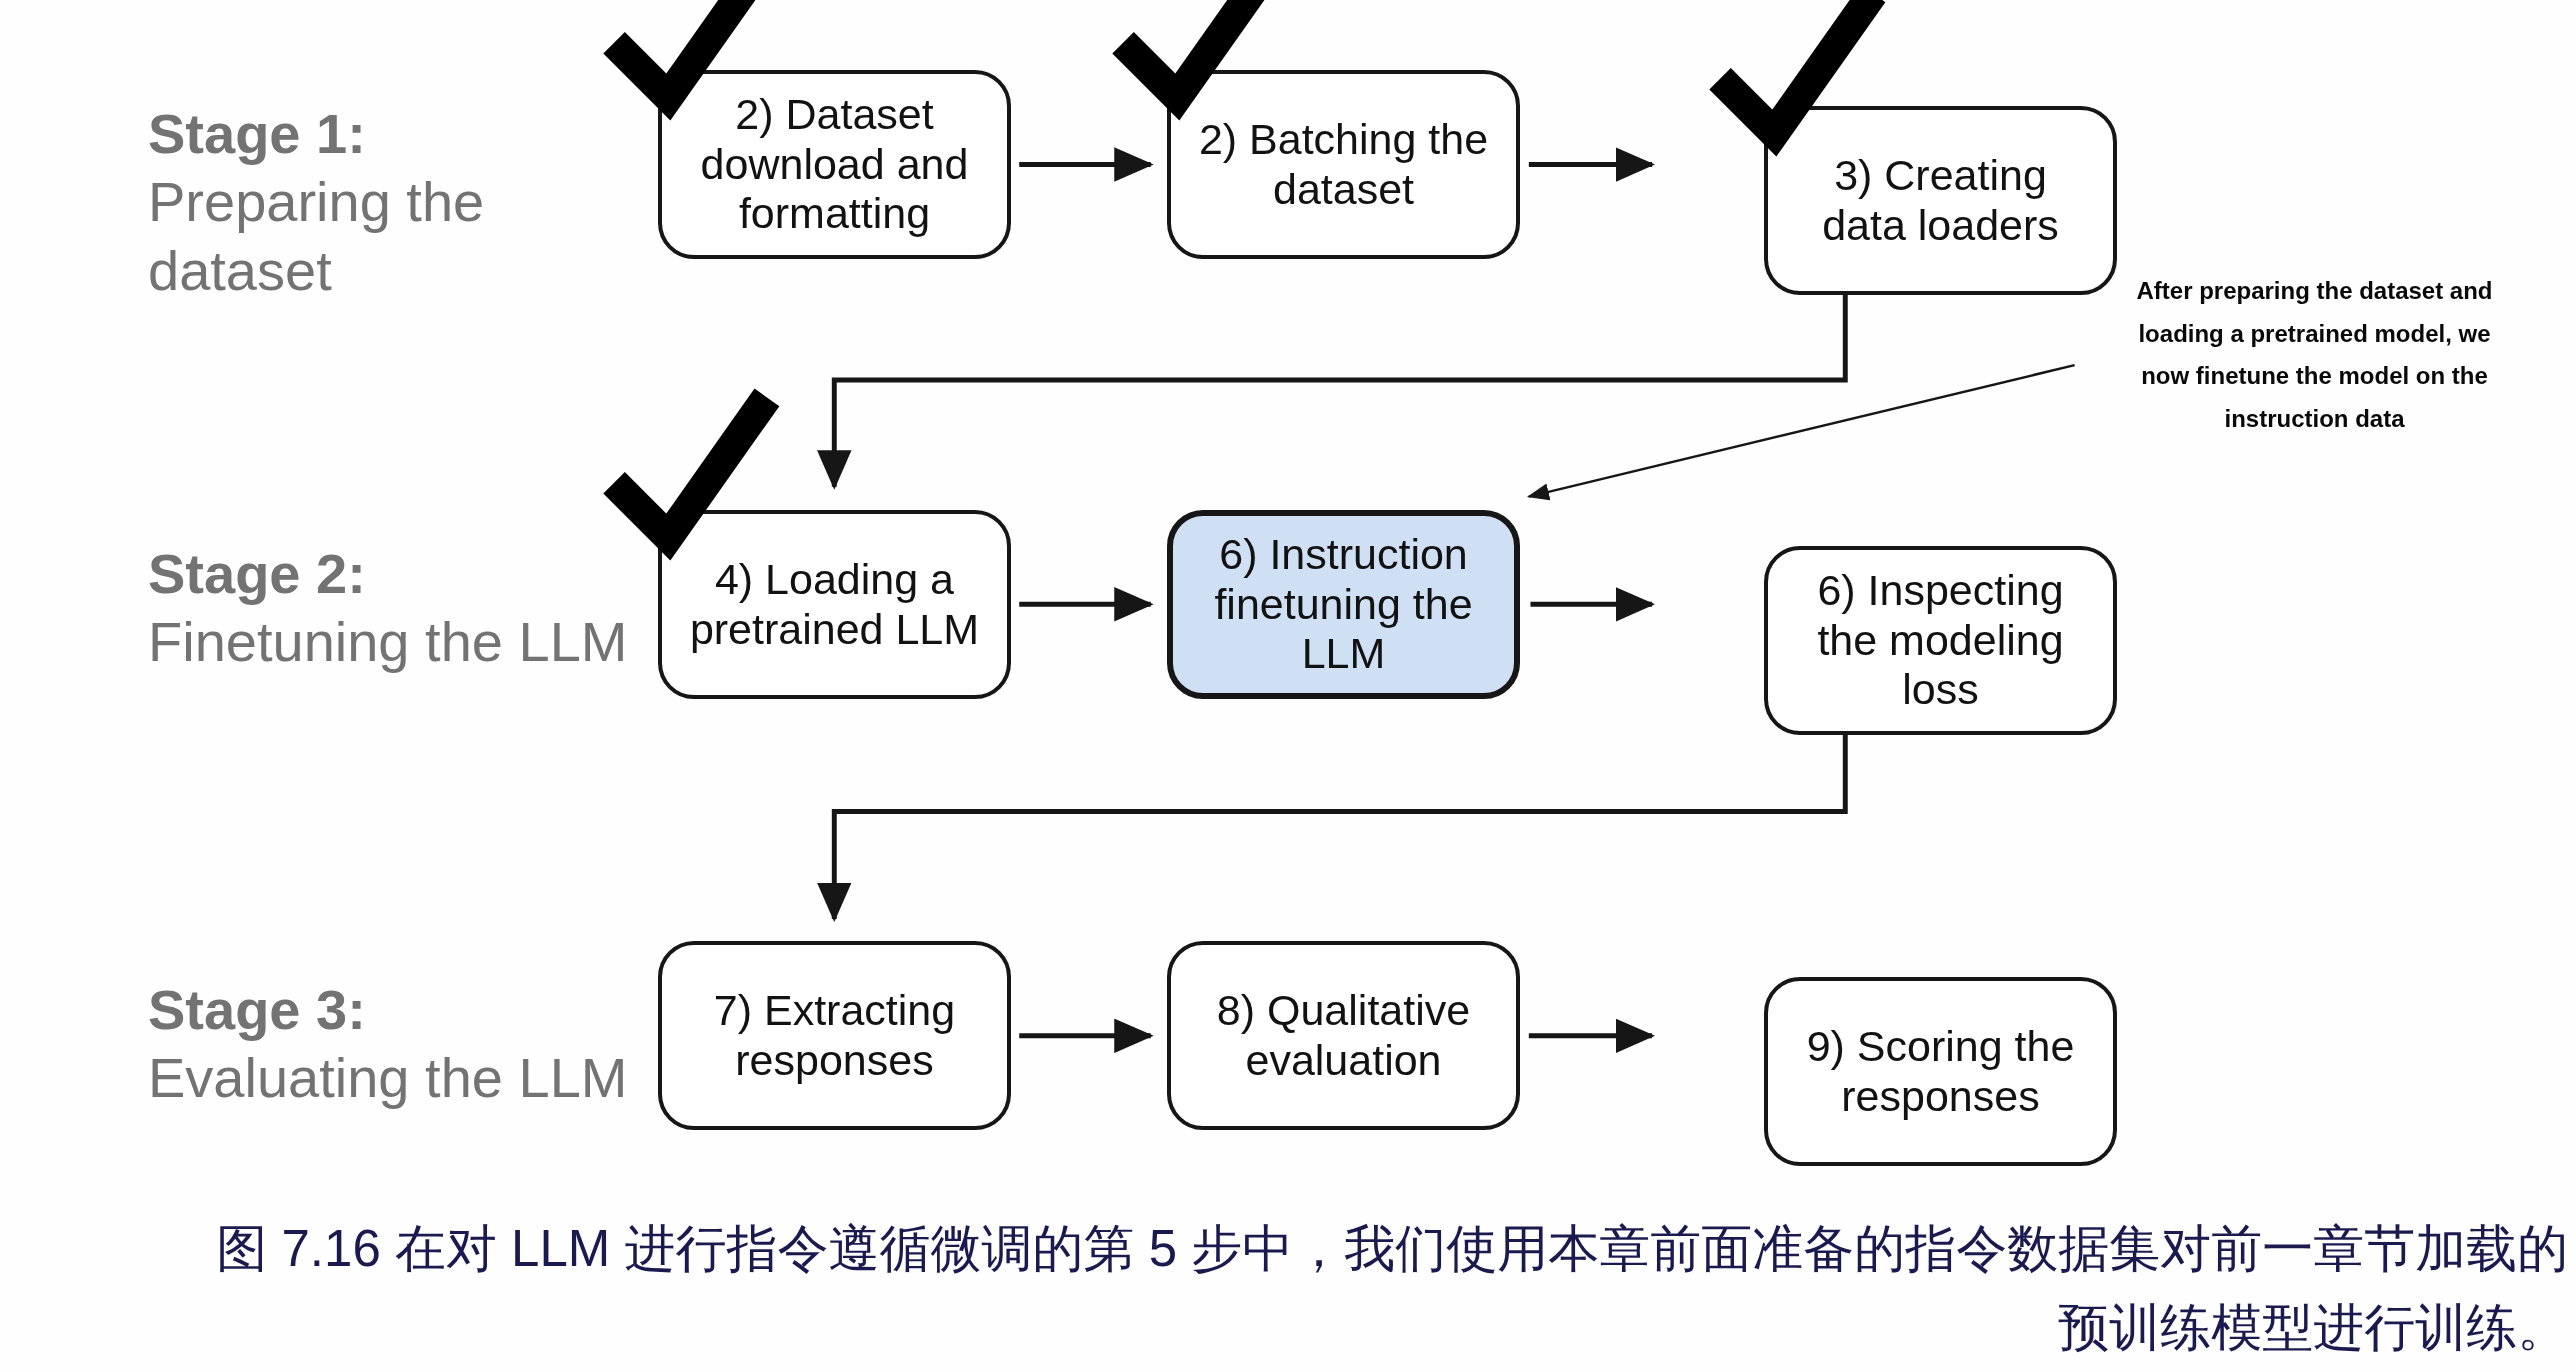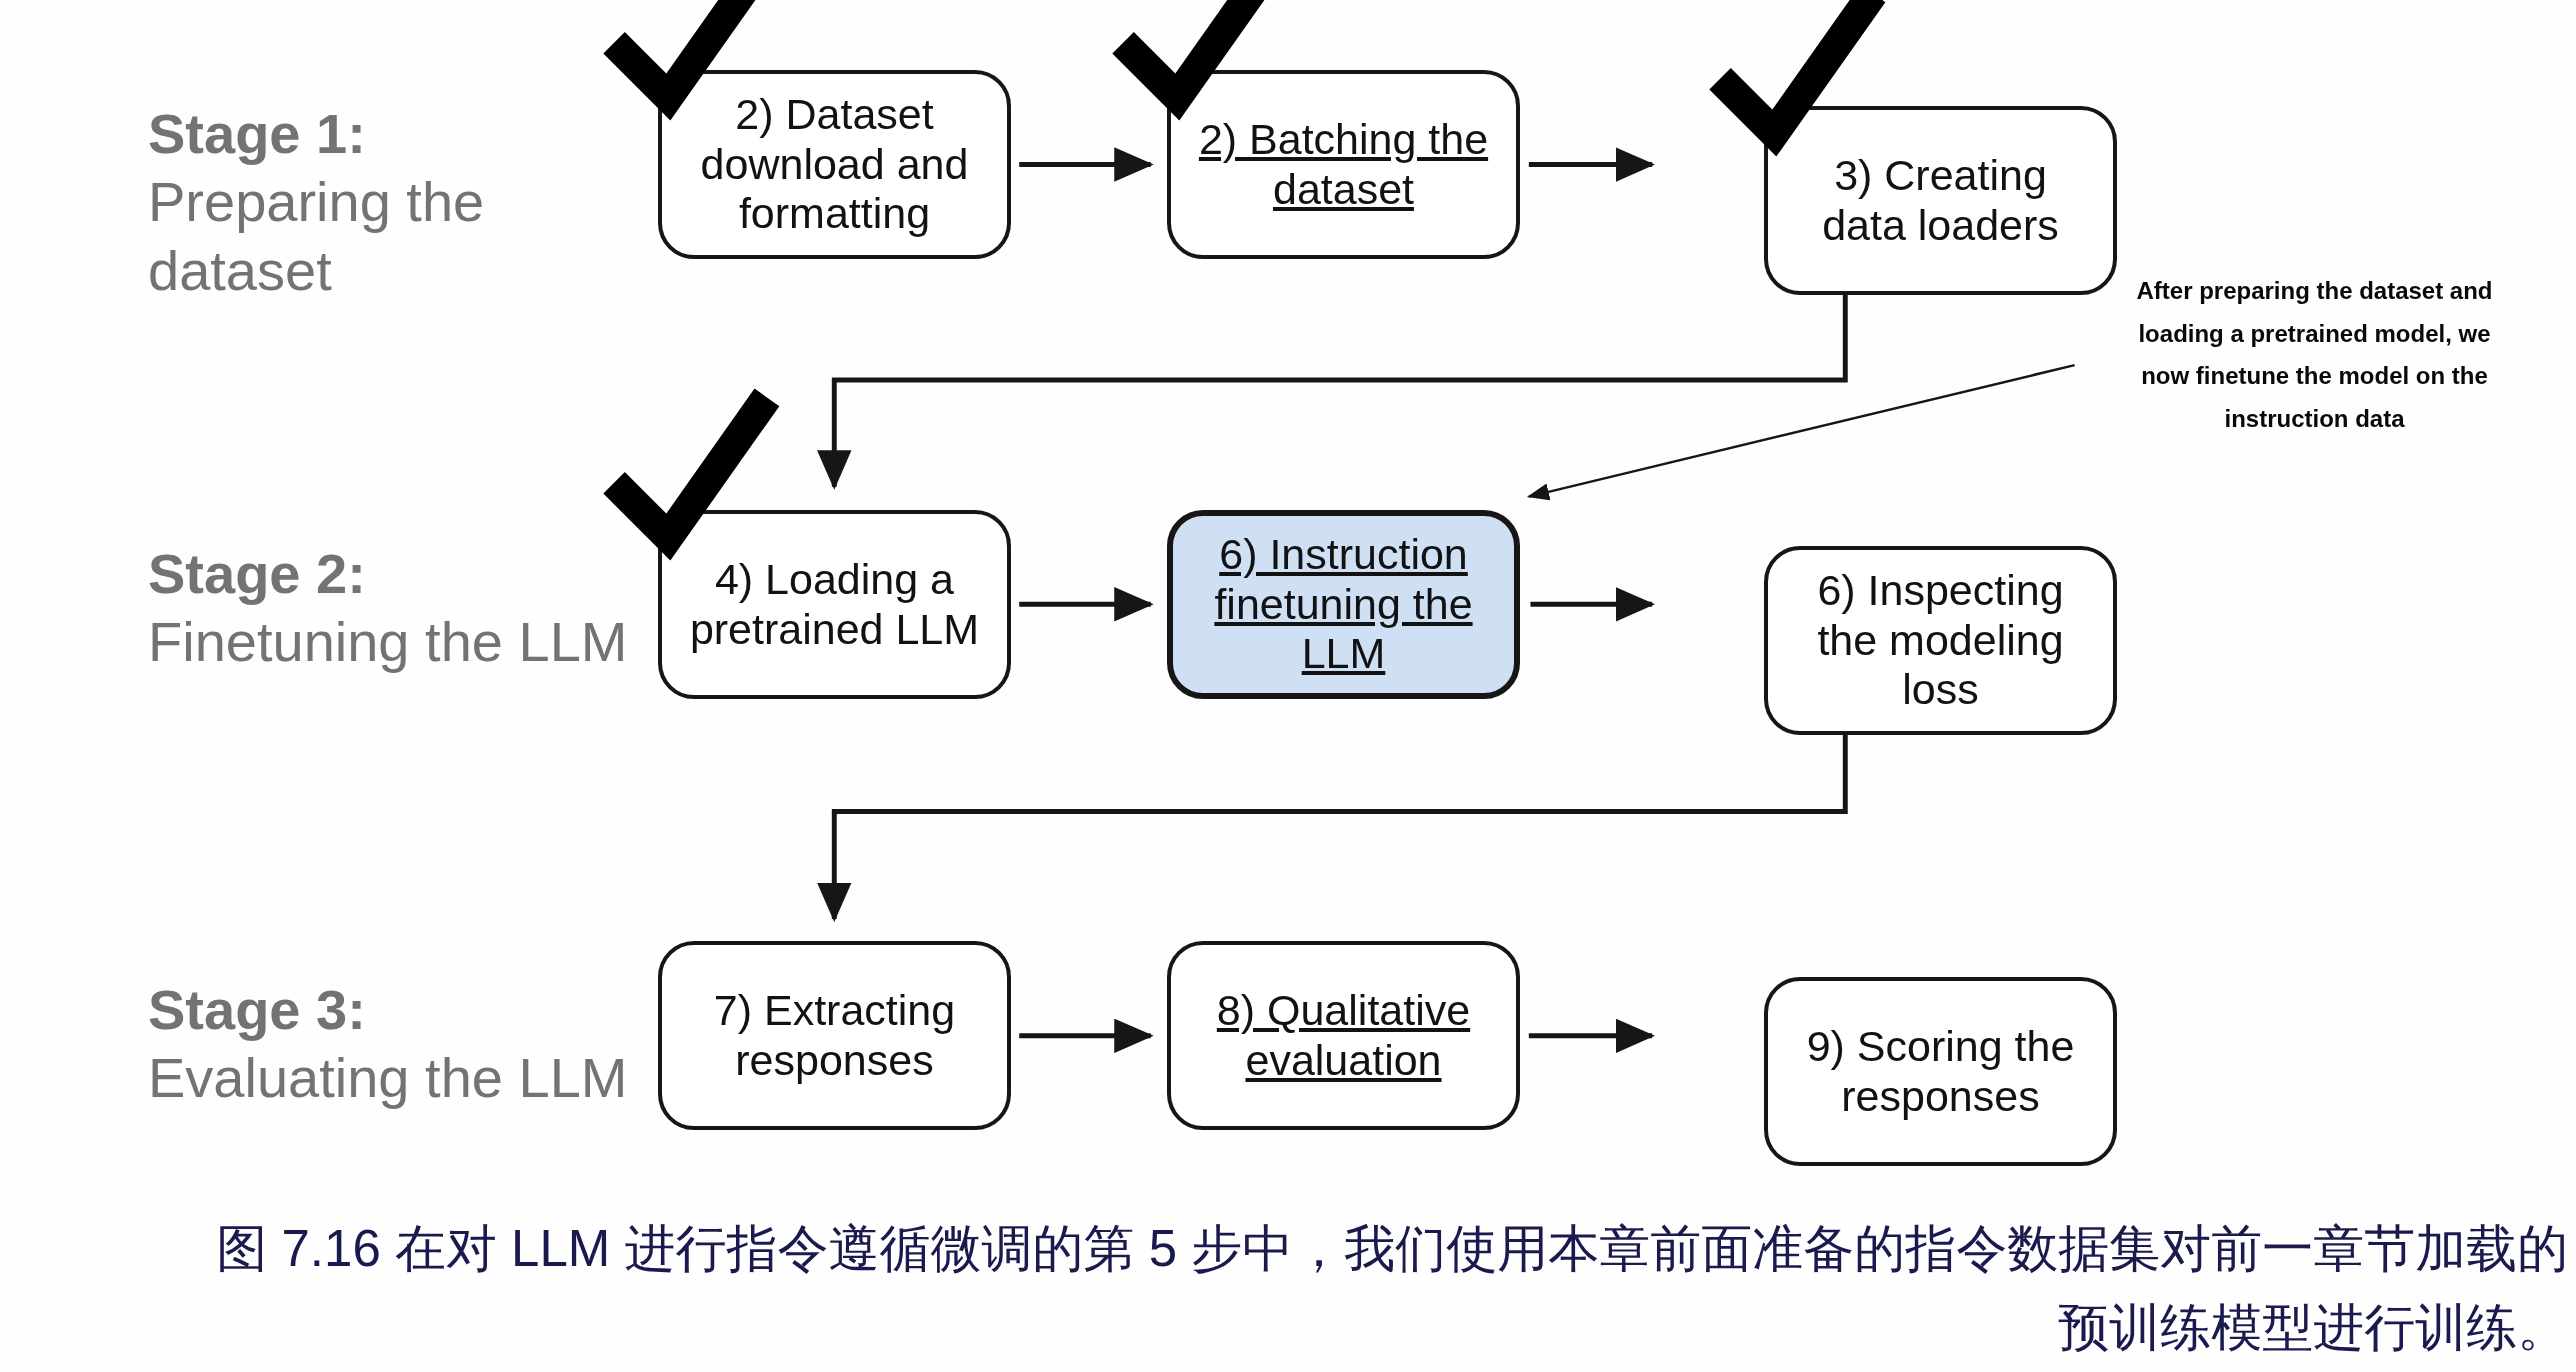--- a/index.html
+++ b/index.html
@@ -40,21 +40,21 @@
     font-size:43px;line-height:1.16;color:#121212;
     white-space:pre-line;
   }
   .box.highlight{background:var(--highlight);border-width:6.6px;}
   .check{
     position:absolute;left:-66px;top:-130px;
     width:189px;height:173px;overflow:visible;
   }
   .check polyline{fill:none;stroke:#000;stroke-width:37;stroke-linecap:butt;stroke-linejoin:miter;}
   .row1{top:70px;}  .row2{top:510px;}  .row3{top:941px;}
-  .col1{left:658px;} .col2{left:1167px;text-decoration:underline;} .col3{left:1764px;margin-top:36px;}
+  .col1{left:658px;} .col2{left:1167px;} .col3{left:1764px;margin-top:36px;}
   .annotation{
     position:absolute;left:2053px;top:270px;width:523px;
     text-align:center;font-weight:bold;font-size:24px;line-height:1.78;
     color:#090909;white-space:pre-line;
   }
   .caption{
     position:absolute;left:8.2px;top:1210px;width:2560px;
     color:var(--caption-color);
     font-size:51px;line-height:1.54;
     font-family:"Liberation Sans","DejaVu Sans",sans-serif;

